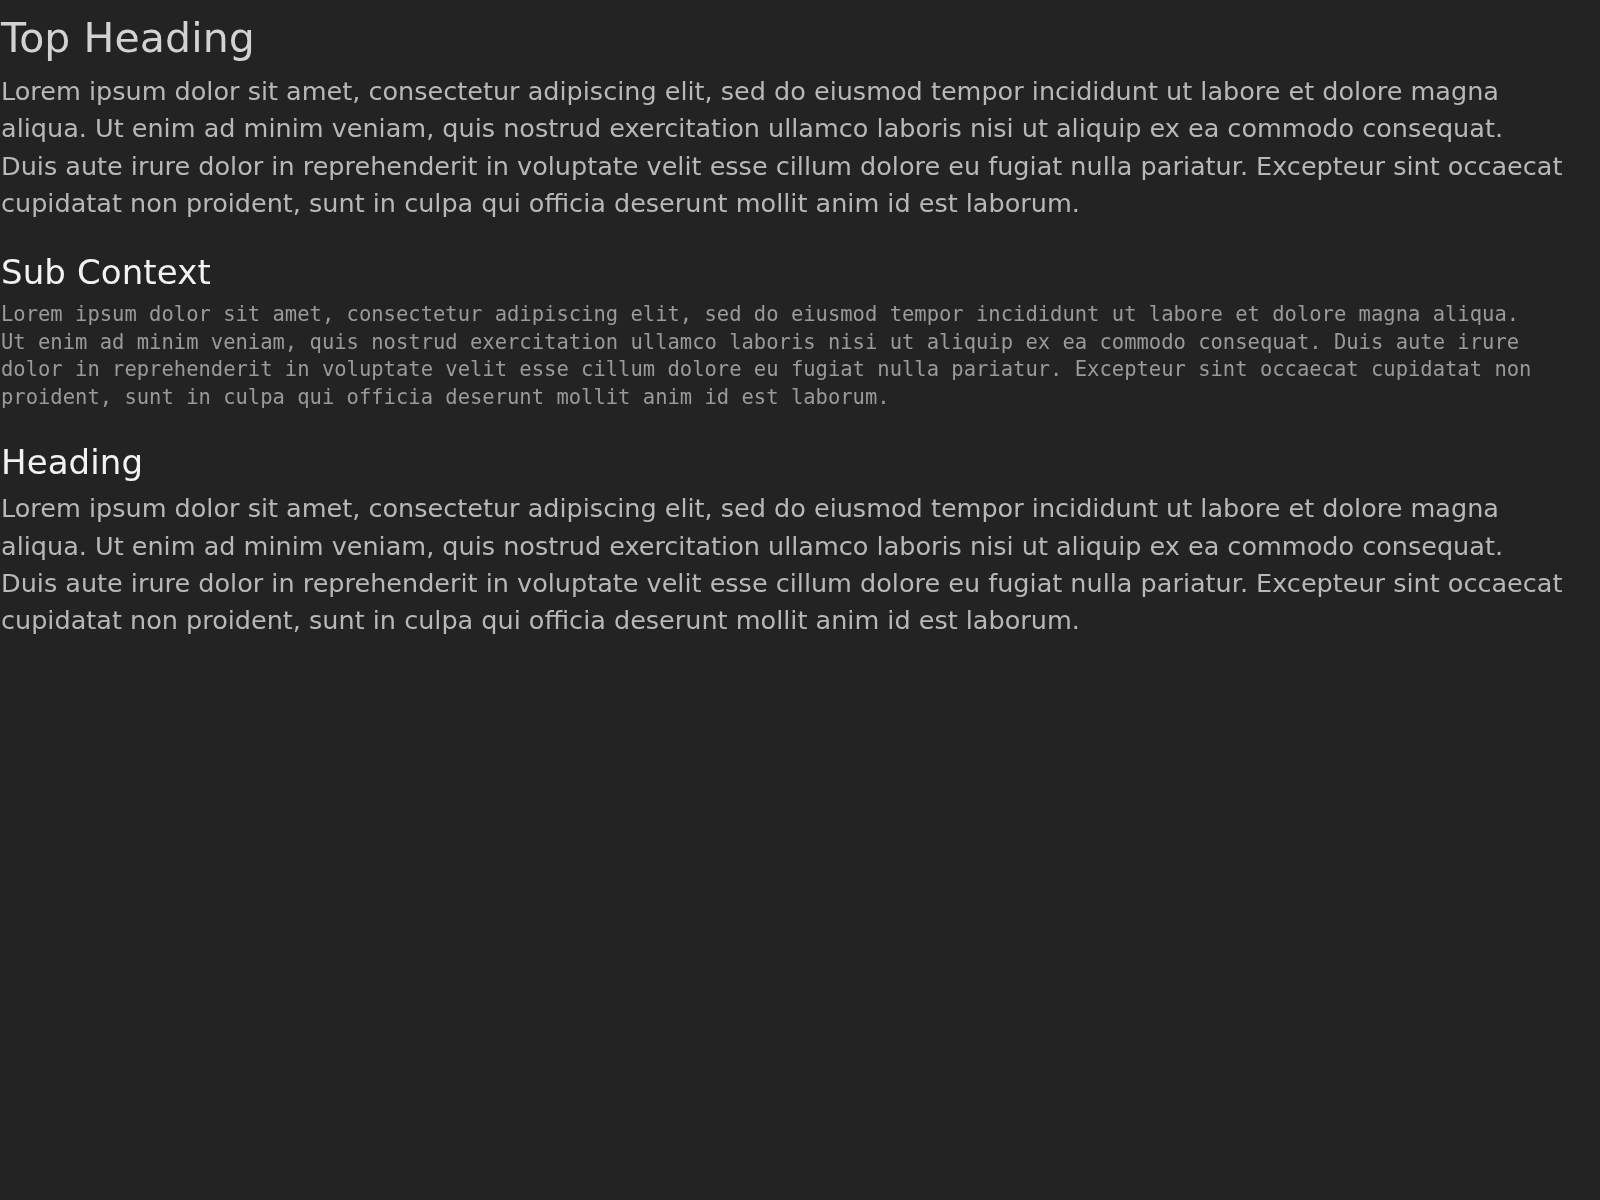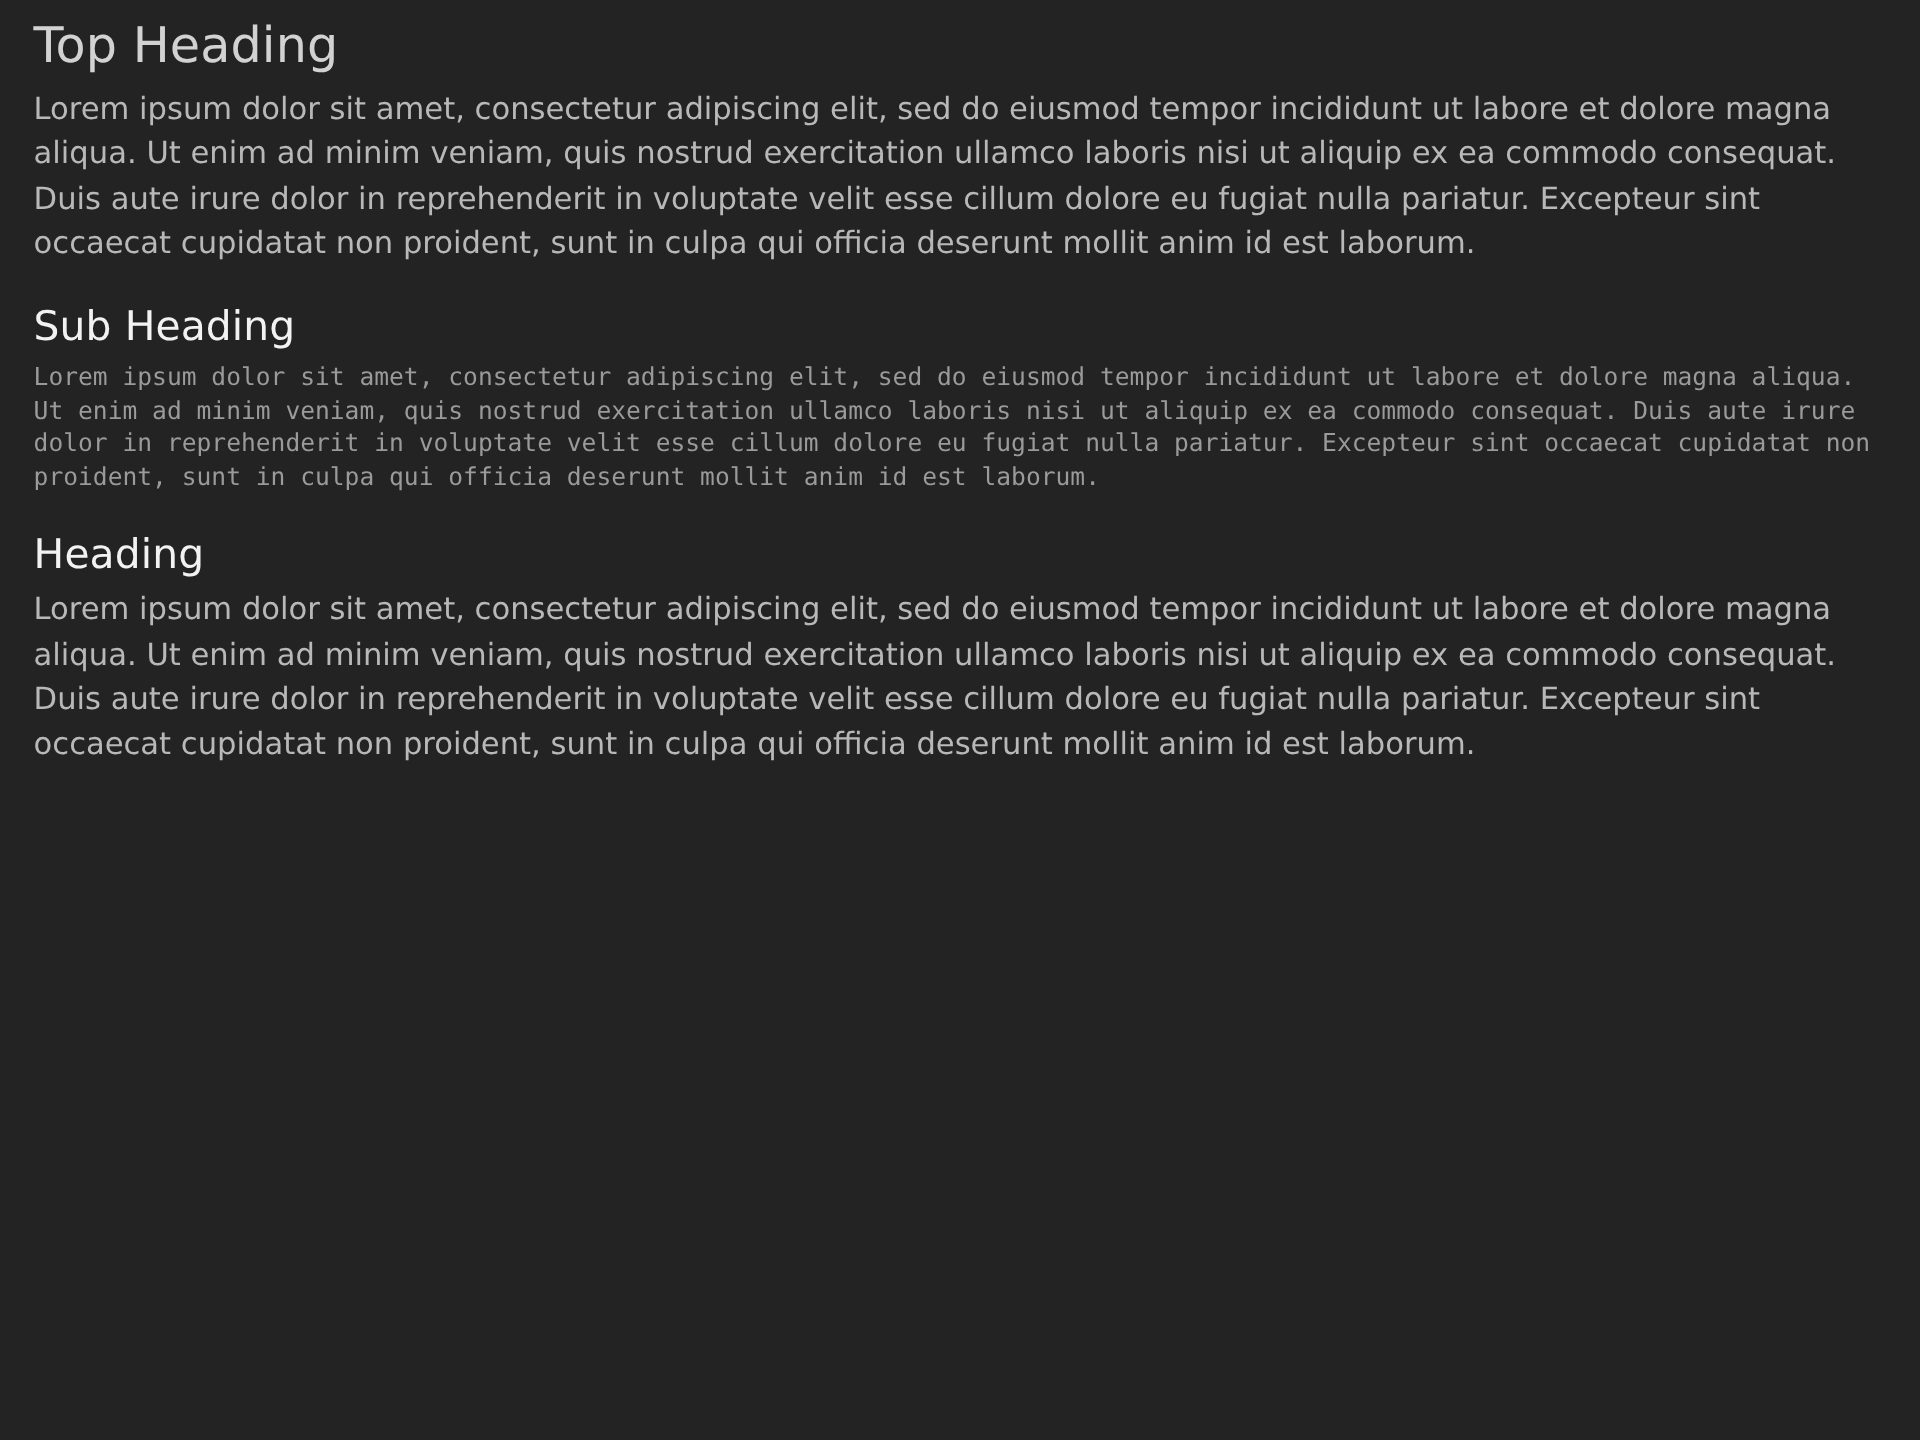--- a/index.html
+++ b/index.html
@@ -11,21 +11,21 @@
     overflow: hidden;
   }
   body {
     font-family: "DejaVu Sans", sans-serif;
     -webkit-font-smoothing: antialiased;
   }
   .page {
     width: 1600px;
     height: 860px;
     box-sizing: border-box;
-    padding: 14px 18px 0 28px;
+    padding: 14px 18px 0 1px;
     background: #232323;
   }
   .h1 {
     font-family: "DejaVu Sans", sans-serif;
     font-size: 41px;
     font-weight: 400;
     line-height: 1.2;
     color: #d2d2d2;
     margin: 0 0 10px 0;
     letter-spacing: 0.1px;
@@ -66,21 +66,21 @@
 <body>
 
 <div class="page">
 
   <section class="section block-top">
     <h1 class="h1">Top Heading</h1>
     <p class="body-text">Lorem ipsum dolor sit amet, consectetur adipiscing elit, sed do eiusmod tempor incididunt ut labore et dolore magna aliqua. Ut enim ad minim veniam, quis nostrud exercitation ullamco laboris nisi ut aliquip ex ea commodo consequat. Duis aute irure dolor in reprehenderit in voluptate velit esse cillum dolore eu fugiat nulla pariatur. Excepteur sint occaecat cupidatat non proident, sunt in culpa qui officia deserunt mollit anim id est laborum.</p>
   </section>
 
   <section class="section block-sub">
-    <h2 class="h2">Sub Heading</h2>
+    <h2 class="h2">Sub Context</h2>
     <p class="mono-text">Lorem ipsum dolor sit amet, consectetur adipiscing elit, sed do eiusmod tempor incididunt ut labore et dolore magna aliqua. Ut enim ad minim veniam, quis nostrud exercitation ullamco laboris nisi ut aliquip ex ea commodo consequat. Duis aute irure dolor in reprehenderit in voluptate velit esse cillum dolore eu fugiat nulla pariatur. Excepteur sint occaecat cupidatat non proident, sunt in culpa qui officia deserunt mollit anim id est laborum.</p>
   </section>
 
   <section class="section">
     <h2 class="h2">Heading</h2>
     <p class="body-text">Lorem ipsum dolor sit amet, consectetur adipiscing elit, sed do eiusmod tempor incididunt ut labore et dolore magna aliqua. Ut enim ad minim veniam, quis nostrud exercitation ullamco laboris nisi ut aliquip ex ea commodo consequat. Duis aute irure dolor in reprehenderit in voluptate velit esse cillum dolore eu fugiat nulla pariatur. Excepteur sint occaecat cupidatat non proident, sunt in culpa qui officia deserunt mollit anim id est laborum.</p>
   </section>
 
 </div>
 

